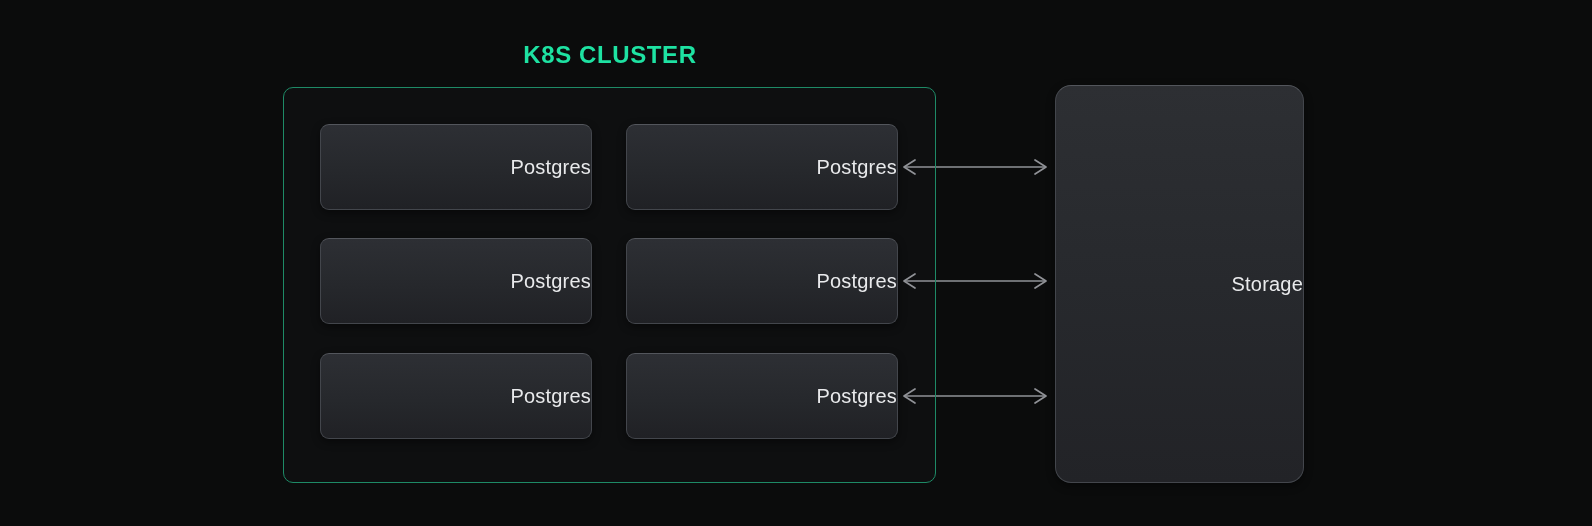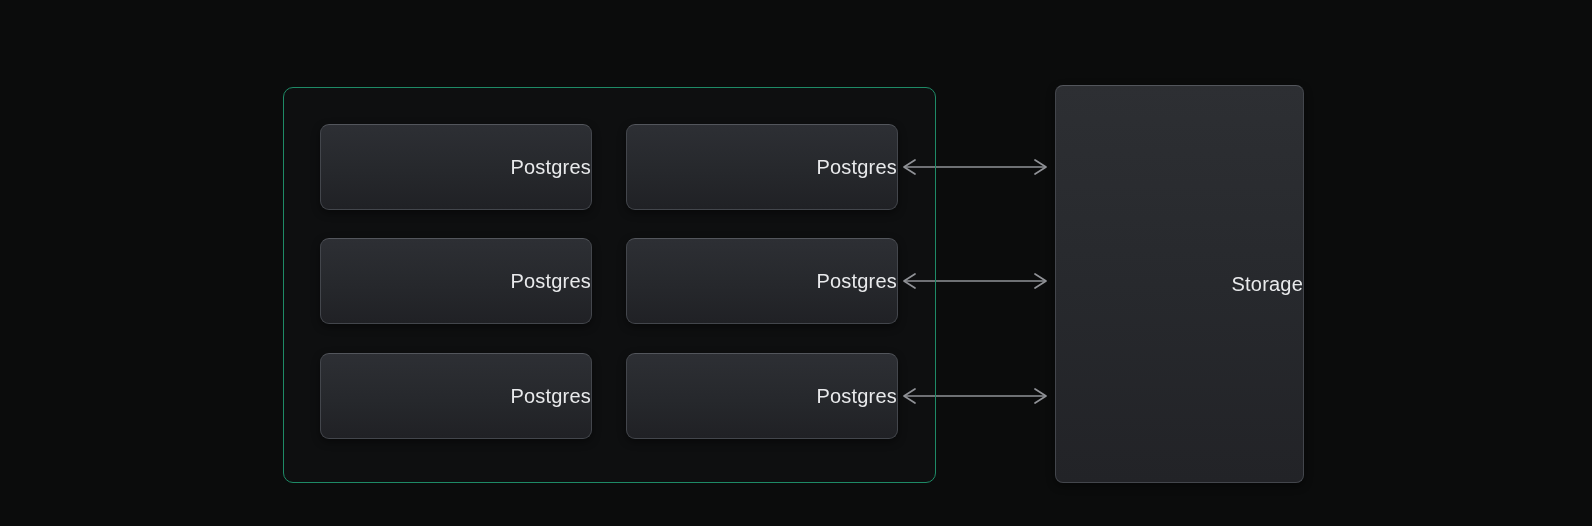--- a/index.html
+++ b/index.html
@@ -73,41 +73,42 @@
   .node.col1 { left: 320px; width: 272px; height: 86px; }
   .node.col2 { left: 626px; width: 272px; height: 86px; }
   .node.row1 { top: 124px; }
   .node.row2 { top: 238px; }
   .node.row3 { top: 353px; }
   .node.storage {
     left: 1055px;
     top: 85px;
     width: 249px;
     height: 398px;
-    border-radius: 8px;
+    border-radius: 16px;
     background: linear-gradient(180deg, #2d2f33 0%, #27292d 50%, #222327 100%);
   }
   
   .arrow {
     position: absolute;
     left: 899px;
     width: 152px;
     height: 22px;
     z-index: 2;
   }
   .arrow.a1 { top: 156px; }
   .arrow.a2 { top: 270px; }
   .arrow.a3 { top: 385px; }
   .arrow svg { display: block; }
 </style>
 </head>
 <body>
 
 <div id="canvas">
 
+  <div class="cluster-title">K8S CLUSTER</div>
 
   <div class="cluster-bg"></div>
 
   <div class="node col1 row1">
     <span>Postgres</span>
   </div>
   <div class="node col2 row1">
     <span>Postgres</span>
   </div>
   <div class="node col1 row2">

